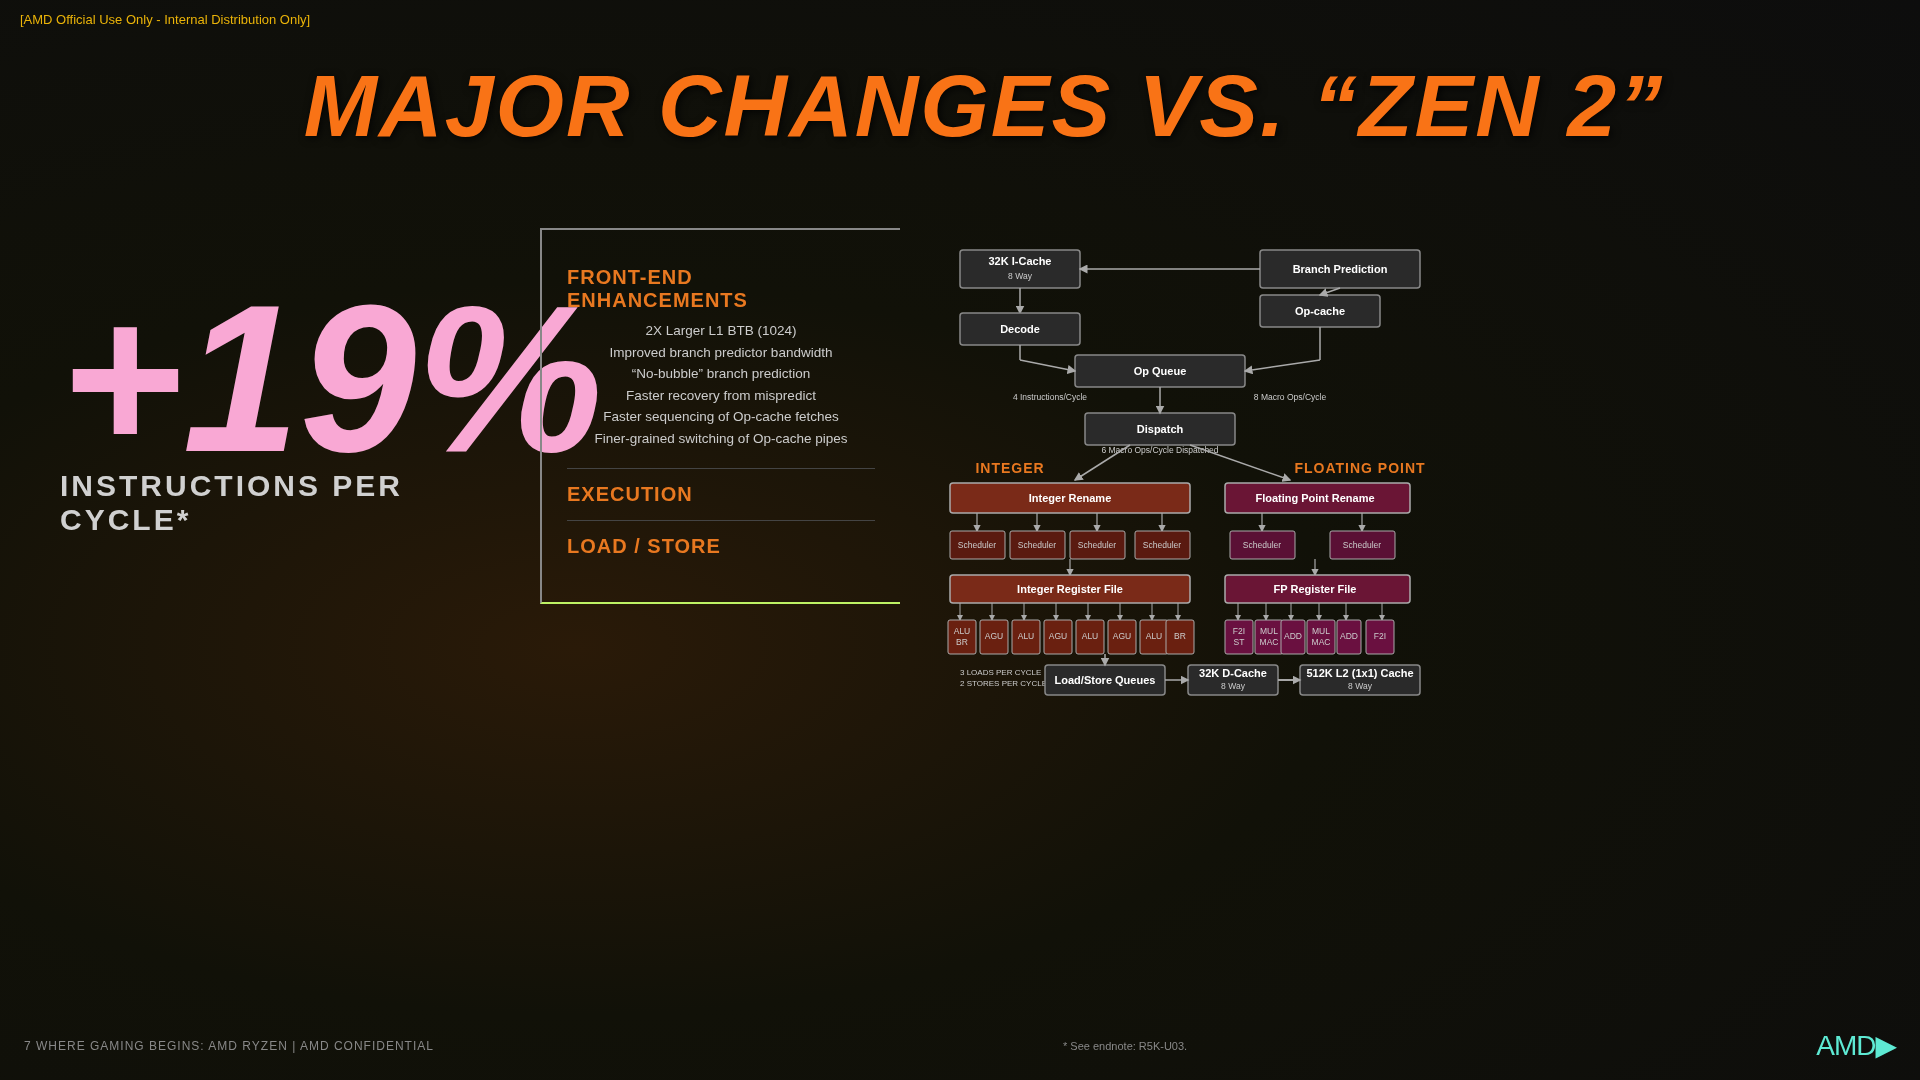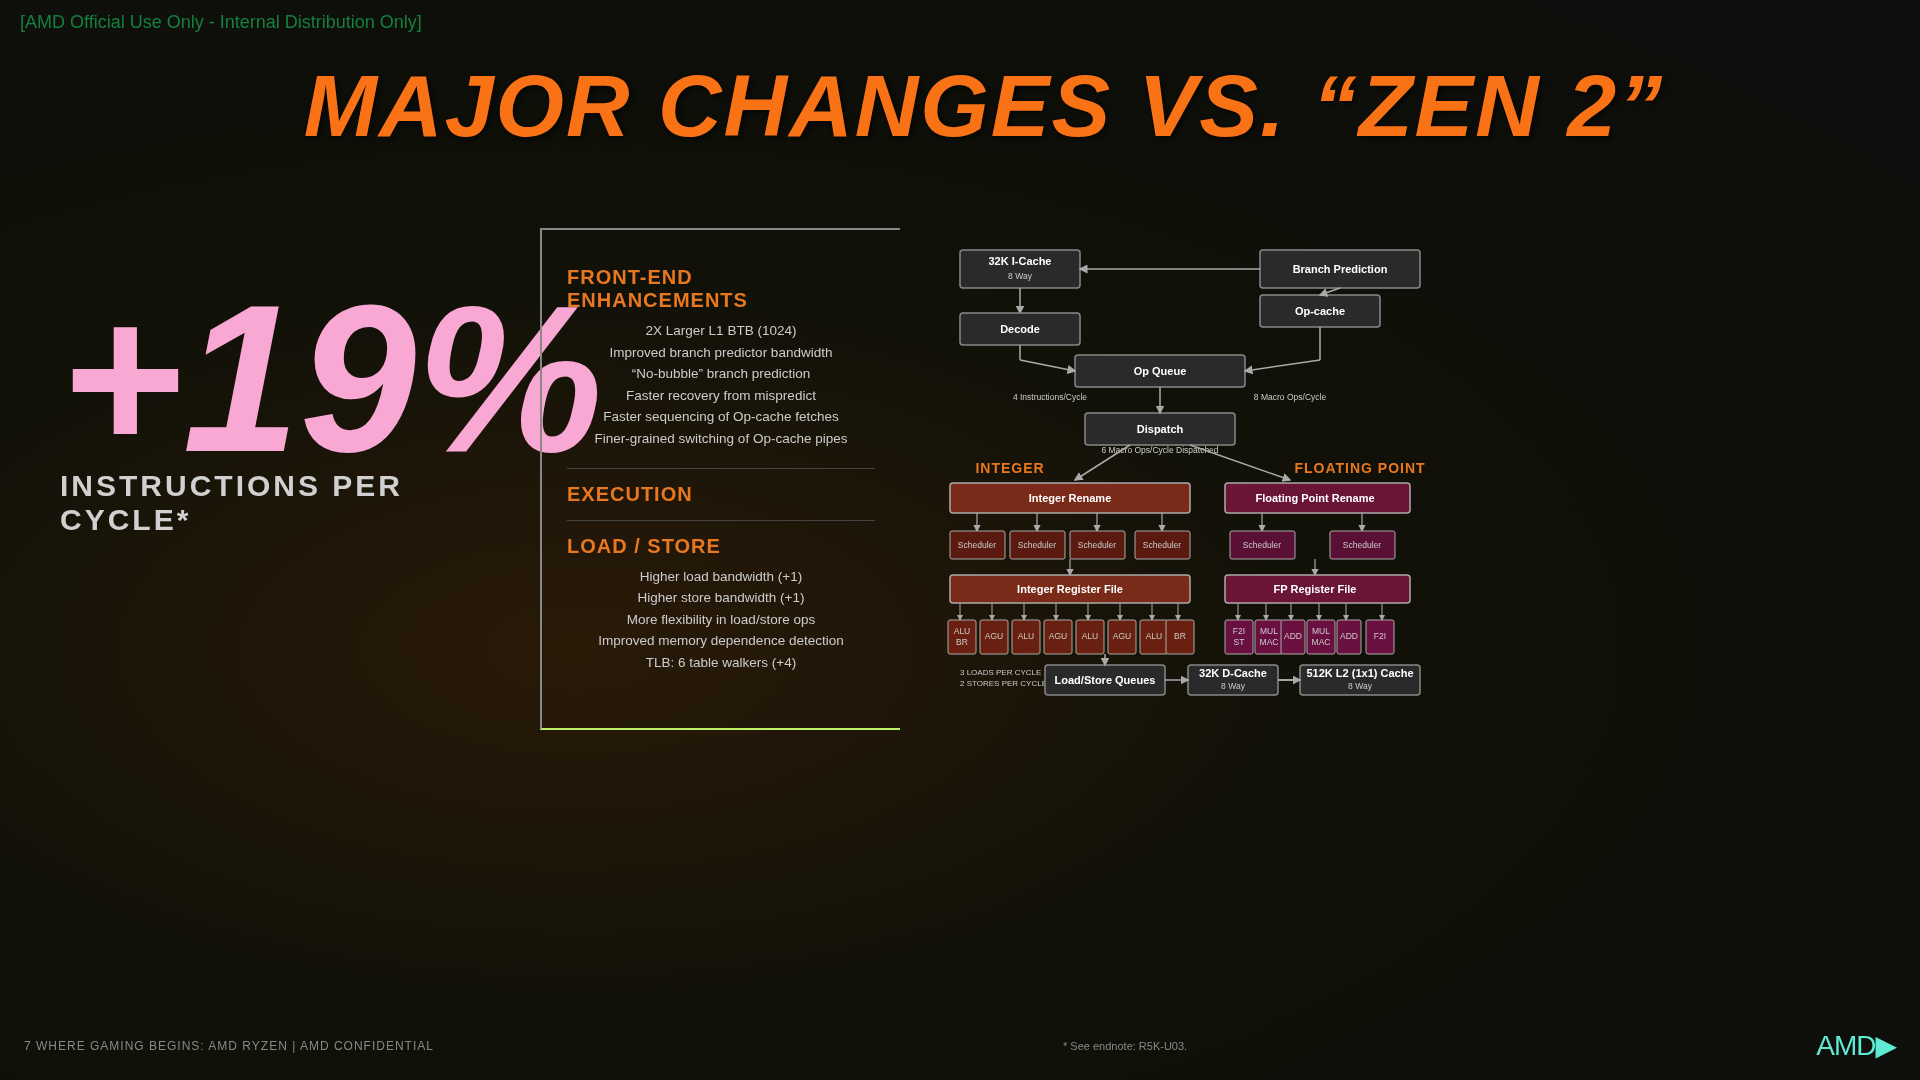--- a/index.html
+++ b/index.html
@@ -17,22 +17,22 @@
       position: absolute;
       inset: 0;
       background: radial-gradient(ellipse at 30% 60%, #2a1a08 0%, #111108 40%, #0d0d0d 100%);
     }
 
     
     .top-bar {
       position: absolute;
       top: 12px;
       left: 20px;
-      color: #15803d;
-      font-size: 18px;
+      color: #eab308;
+      font-size: 13px;
       font-weight: 400;
     }
 
     
     .main-title {
       position: absolute;
       top: 55px;
       left: 0; right: 0;
       text-align: center;
       font-size: 88px;
@@ -197,27 +197,20 @@
     <div>Finer-grained switching of Op-cache pipes</div>
   </div>
 
   <div class="divider-h"></div>
 
   <div class="section-title">EXECUTION</div>
 
   <div class="divider-h"></div>
 
   <div class="section-title">LOAD / STORE</div>
-  <div class="section-items">
-    <div>Higher load bandwidth (+1)</div>
-    <div>Higher store bandwidth (+1)</div>
-    <div>More flexibility in load/store ops</div>
-    <div>Improved memory dependence detection</div>
-    <div>TLB: 6 table walkers (+4)</div>
-  </div>
 </div>
 
 <div class="arch-diagram">
   <svg width="560" height="550" viewBox="0 0 560 550">
     <defs>
       <marker id="arrow" markerWidth="6" markerHeight="6" refX="5" refY="3" orient="auto">
         <path d="M0,0 L0,6 L6,3 z" fill="#aaa"></path>
       </marker>
       <marker id="arrow2" markerWidth="6" markerHeight="6" refX="5" refY="3" orient="auto">
         <path d="M0,0 L0,6 L6,3 z" fill="#aaa"></path>

